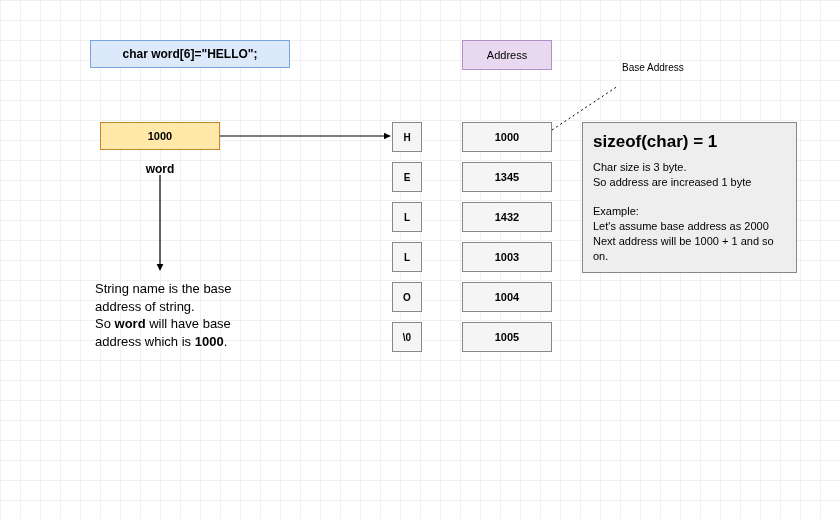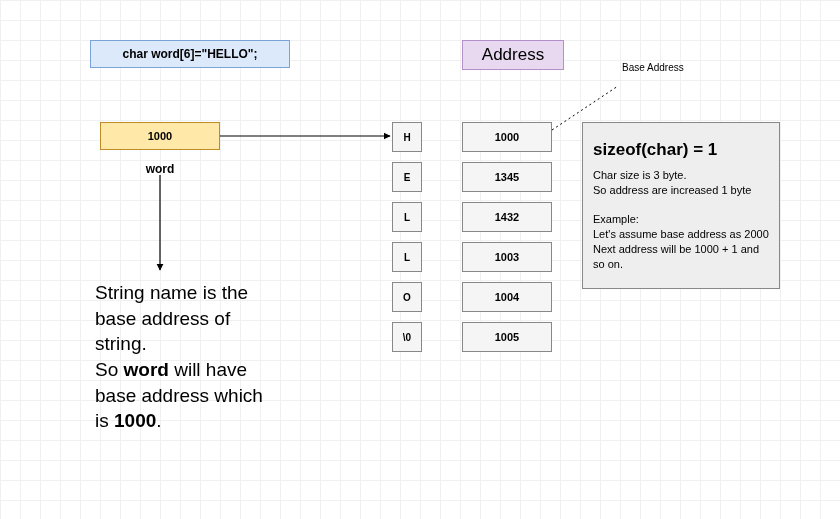--- a/index.html
+++ b/index.html
@@ -26,23 +26,23 @@
     justify-content: center;
     font-size: 12px;
     box-sizing: border-box;
   }
   .declaration {
     left: 90px; top: 40px; width: 200px; height: 28px;
     background: #dbe9fb; border-color: #7aa3d9;
     font-weight: bold;
   }
   .address-header {
-    left: 462px; top: 40px; width: 102px; height: 30px;
+    left: 462px; top: 40px; width: 90px; height: 30px;
     background: #e8d9f0; border-color: #b390c9;
-    font-size: 17px;
+    font-size: 11px;
   }
   .base-addr-box {
     left: 100px; top: 122px; width: 120px; height: 28px;
     background: #ffe8a8; border-color: #bb8d24;
     font-size: 11px; font-weight: bold;
   }
   .word-label {
     position: absolute; left: 100px; top: 162px; width: 120px; text-align: center;
     font-size: 12px; font-weight: bold;
   }
@@ -52,28 +52,28 @@
     font-size: 10px; font-weight: bold;
   }
   .addr-cell { width: 90px; font-size: 11px; }
   .char-col { left: 392px; }
   .addr-col { left: 462px; }
   .row0 { top: 122px; } .row1 { top: 162px; } .row2 { top: 202px; }
   .row3 { top: 242px; } .row4 { top: 282px; } .row5 { top: 322px; }
 
   .note, .info {
     position: absolute;
-    font-size: 19px;
+    font-size: 13px;
     line-height: 1.35;
   }
   .note { left: 95px; top: 280px; width: 170px; }
   .info {
-    left: 582px; top: 122px; width: 198px;
+    left: 582px; top: 122px; width: 215px;
     background: #eee; border: 1px solid #888;
-    padding: 16px 10px; box-sizing: border-box;
+    padding: 8px 10px; box-sizing: border-box;
     font-size: 11px;
   }
   .info .title { font-size: 17px; font-weight: bold; margin-bottom: 6px; }
 
   .base-addr-label {
     position: absolute; left: 622px; top: 62px; font-size: 10px;
   }
 
   svg.overlay {
     position: absolute; left: 0; top: 0; width: 840px; height: 519px;

